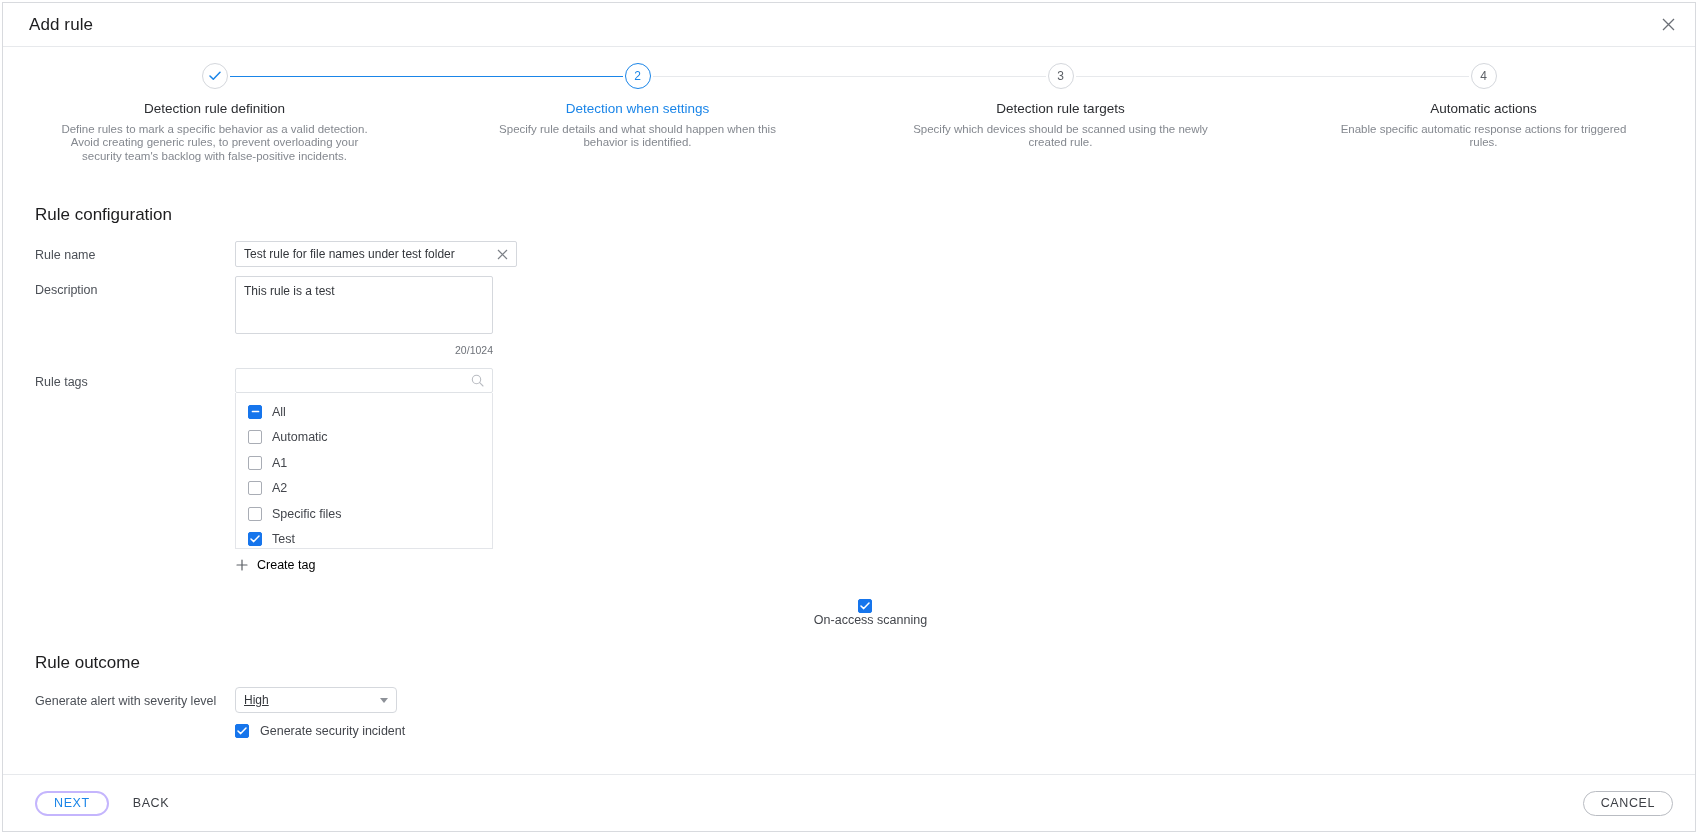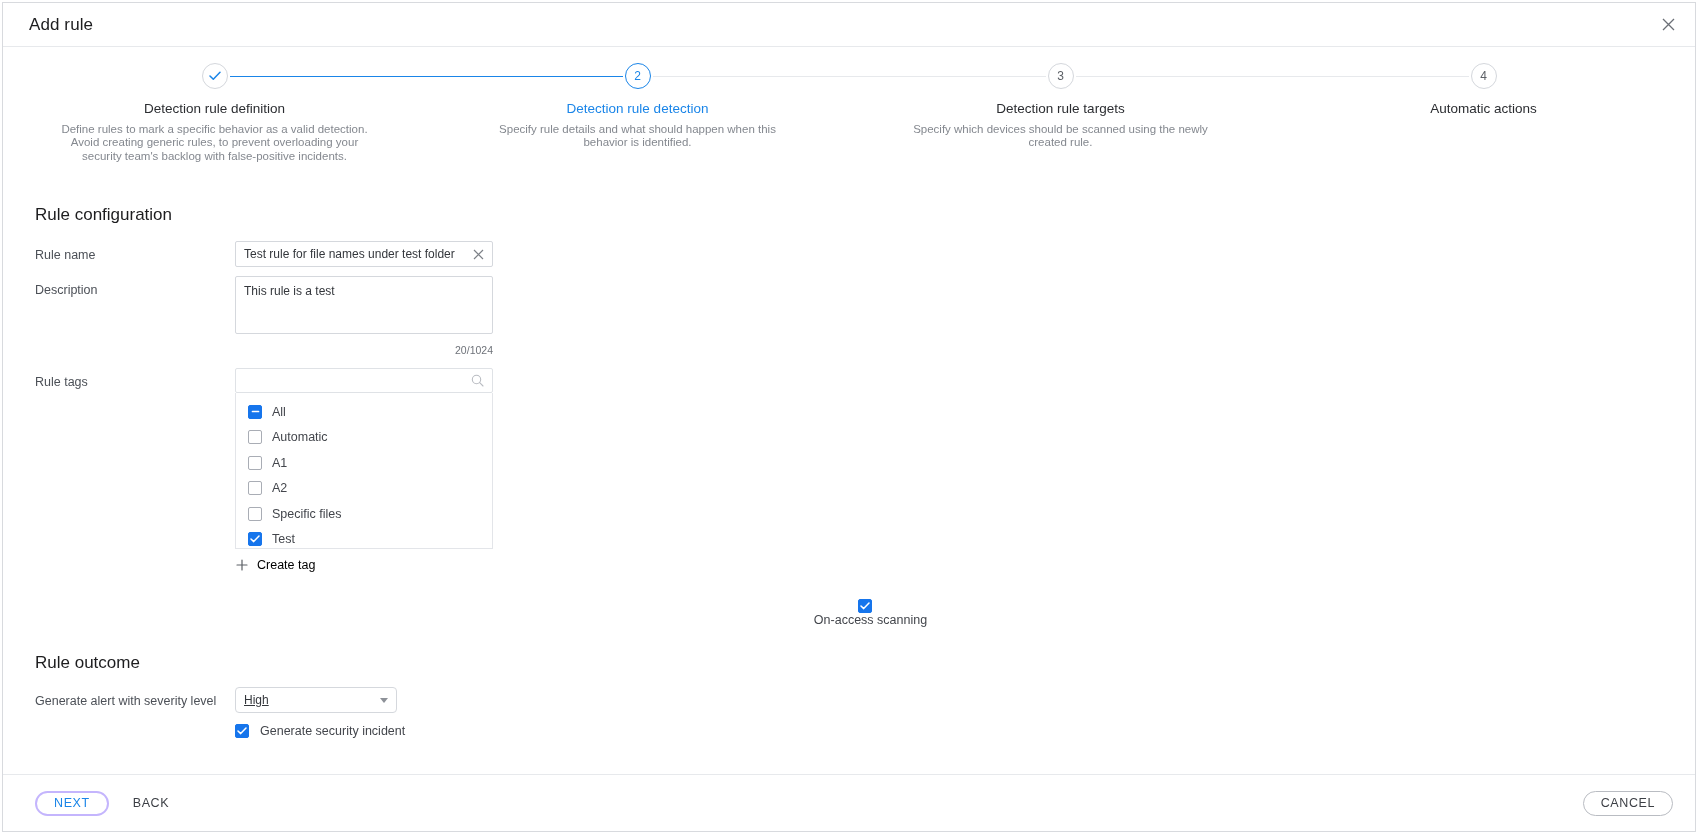--- a/index.html
+++ b/index.html
@@ -131,21 +131,21 @@
   .row-label {
     width: 200px;
     flex: 0 0 200px;
     font-size: 12.5px;
     color: #4c5057;
     padding-top: 7px;
   }
   .field { position: relative; }
 
   .text-input {
-    width: 258px; height: 26px;
+    width: 282px; height: 26px;
     border: 1px solid #d5d8dd;
     border-radius: 2px;
     display: flex; align-items: center;
     padding: 0 8px;
     font-size: 12px;
     color: #34373c;
     background: #fff;
     position: relative;
   }
   .text-input .val { flex: 1 1 auto; overflow: hidden; white-space: nowrap; }
@@ -349,36 +349,37 @@
             </span>
           </div>
           <div class="step-title">Detection rule definition</div>
           <div class="step-desc">Define rules to mark a specific behavior as a valid detection. Avoid creating generic rules, to prevent overloading your security team's backlog with false-positive incidents.</div>
         </div>
 
         <div class="step active">
           <div class="step-line left filled"></div>
           <div class="step-line right"></div>
           <div class="step-circle">2</div>
-          <div class="step-title">Detection rule detection</div>
+          <div class="step-title">Detection when settings</div>
           <div class="step-desc">Specify rule details and what should happen when this behavior is identified.</div>
         </div>
 
         <div class="step">
           <div class="step-line left"></div>
           <div class="step-line right"></div>
           <div class="step-circle">3</div>
           <div class="step-title">Detection rule targets</div>
           <div class="step-desc">Specify which devices should be scanned using the newly created rule.</div>
         </div>
 
         <div class="step">
           <div class="step-line left"></div>
           <div class="step-circle">4</div>
           <div class="step-title">Automatic actions</div>
+          <div class="step-desc">Enable specific automatic response actions for triggered rules.</div>
         </div>
 
       </div>
     </div>
 
     <div class="section-title">Rule configuration</div>
 
     <div class="form">
 
       <div class="row">

